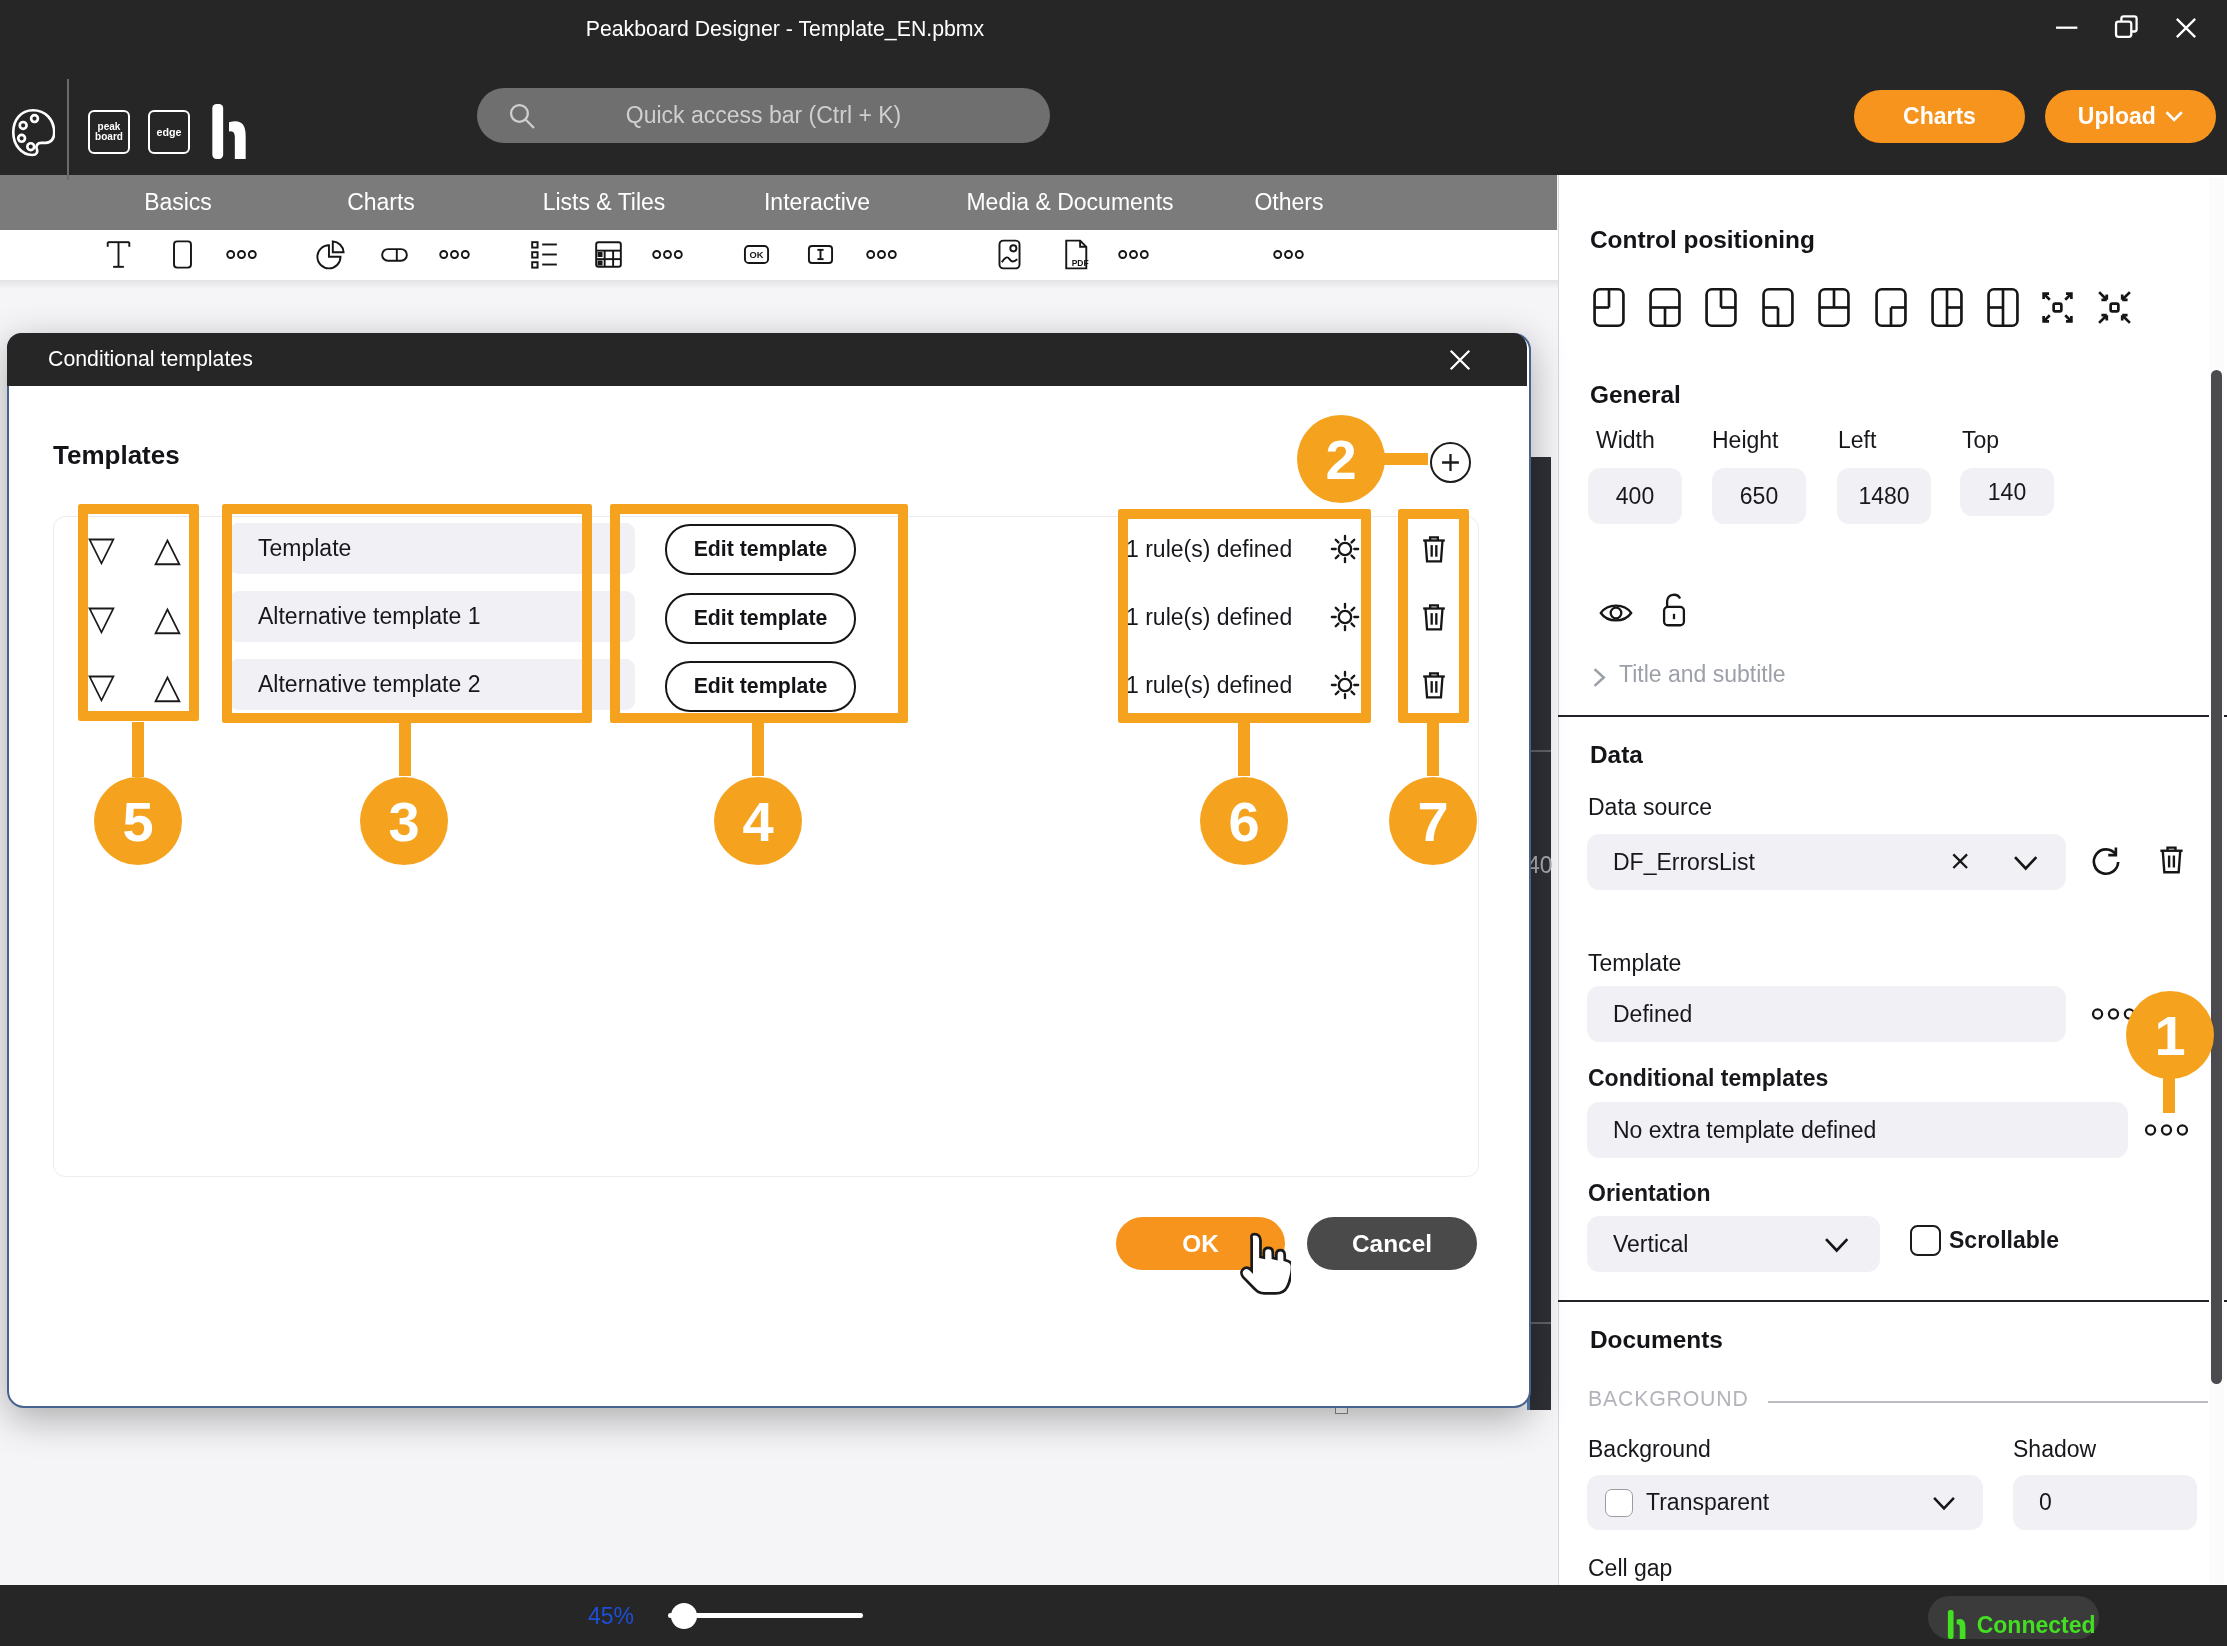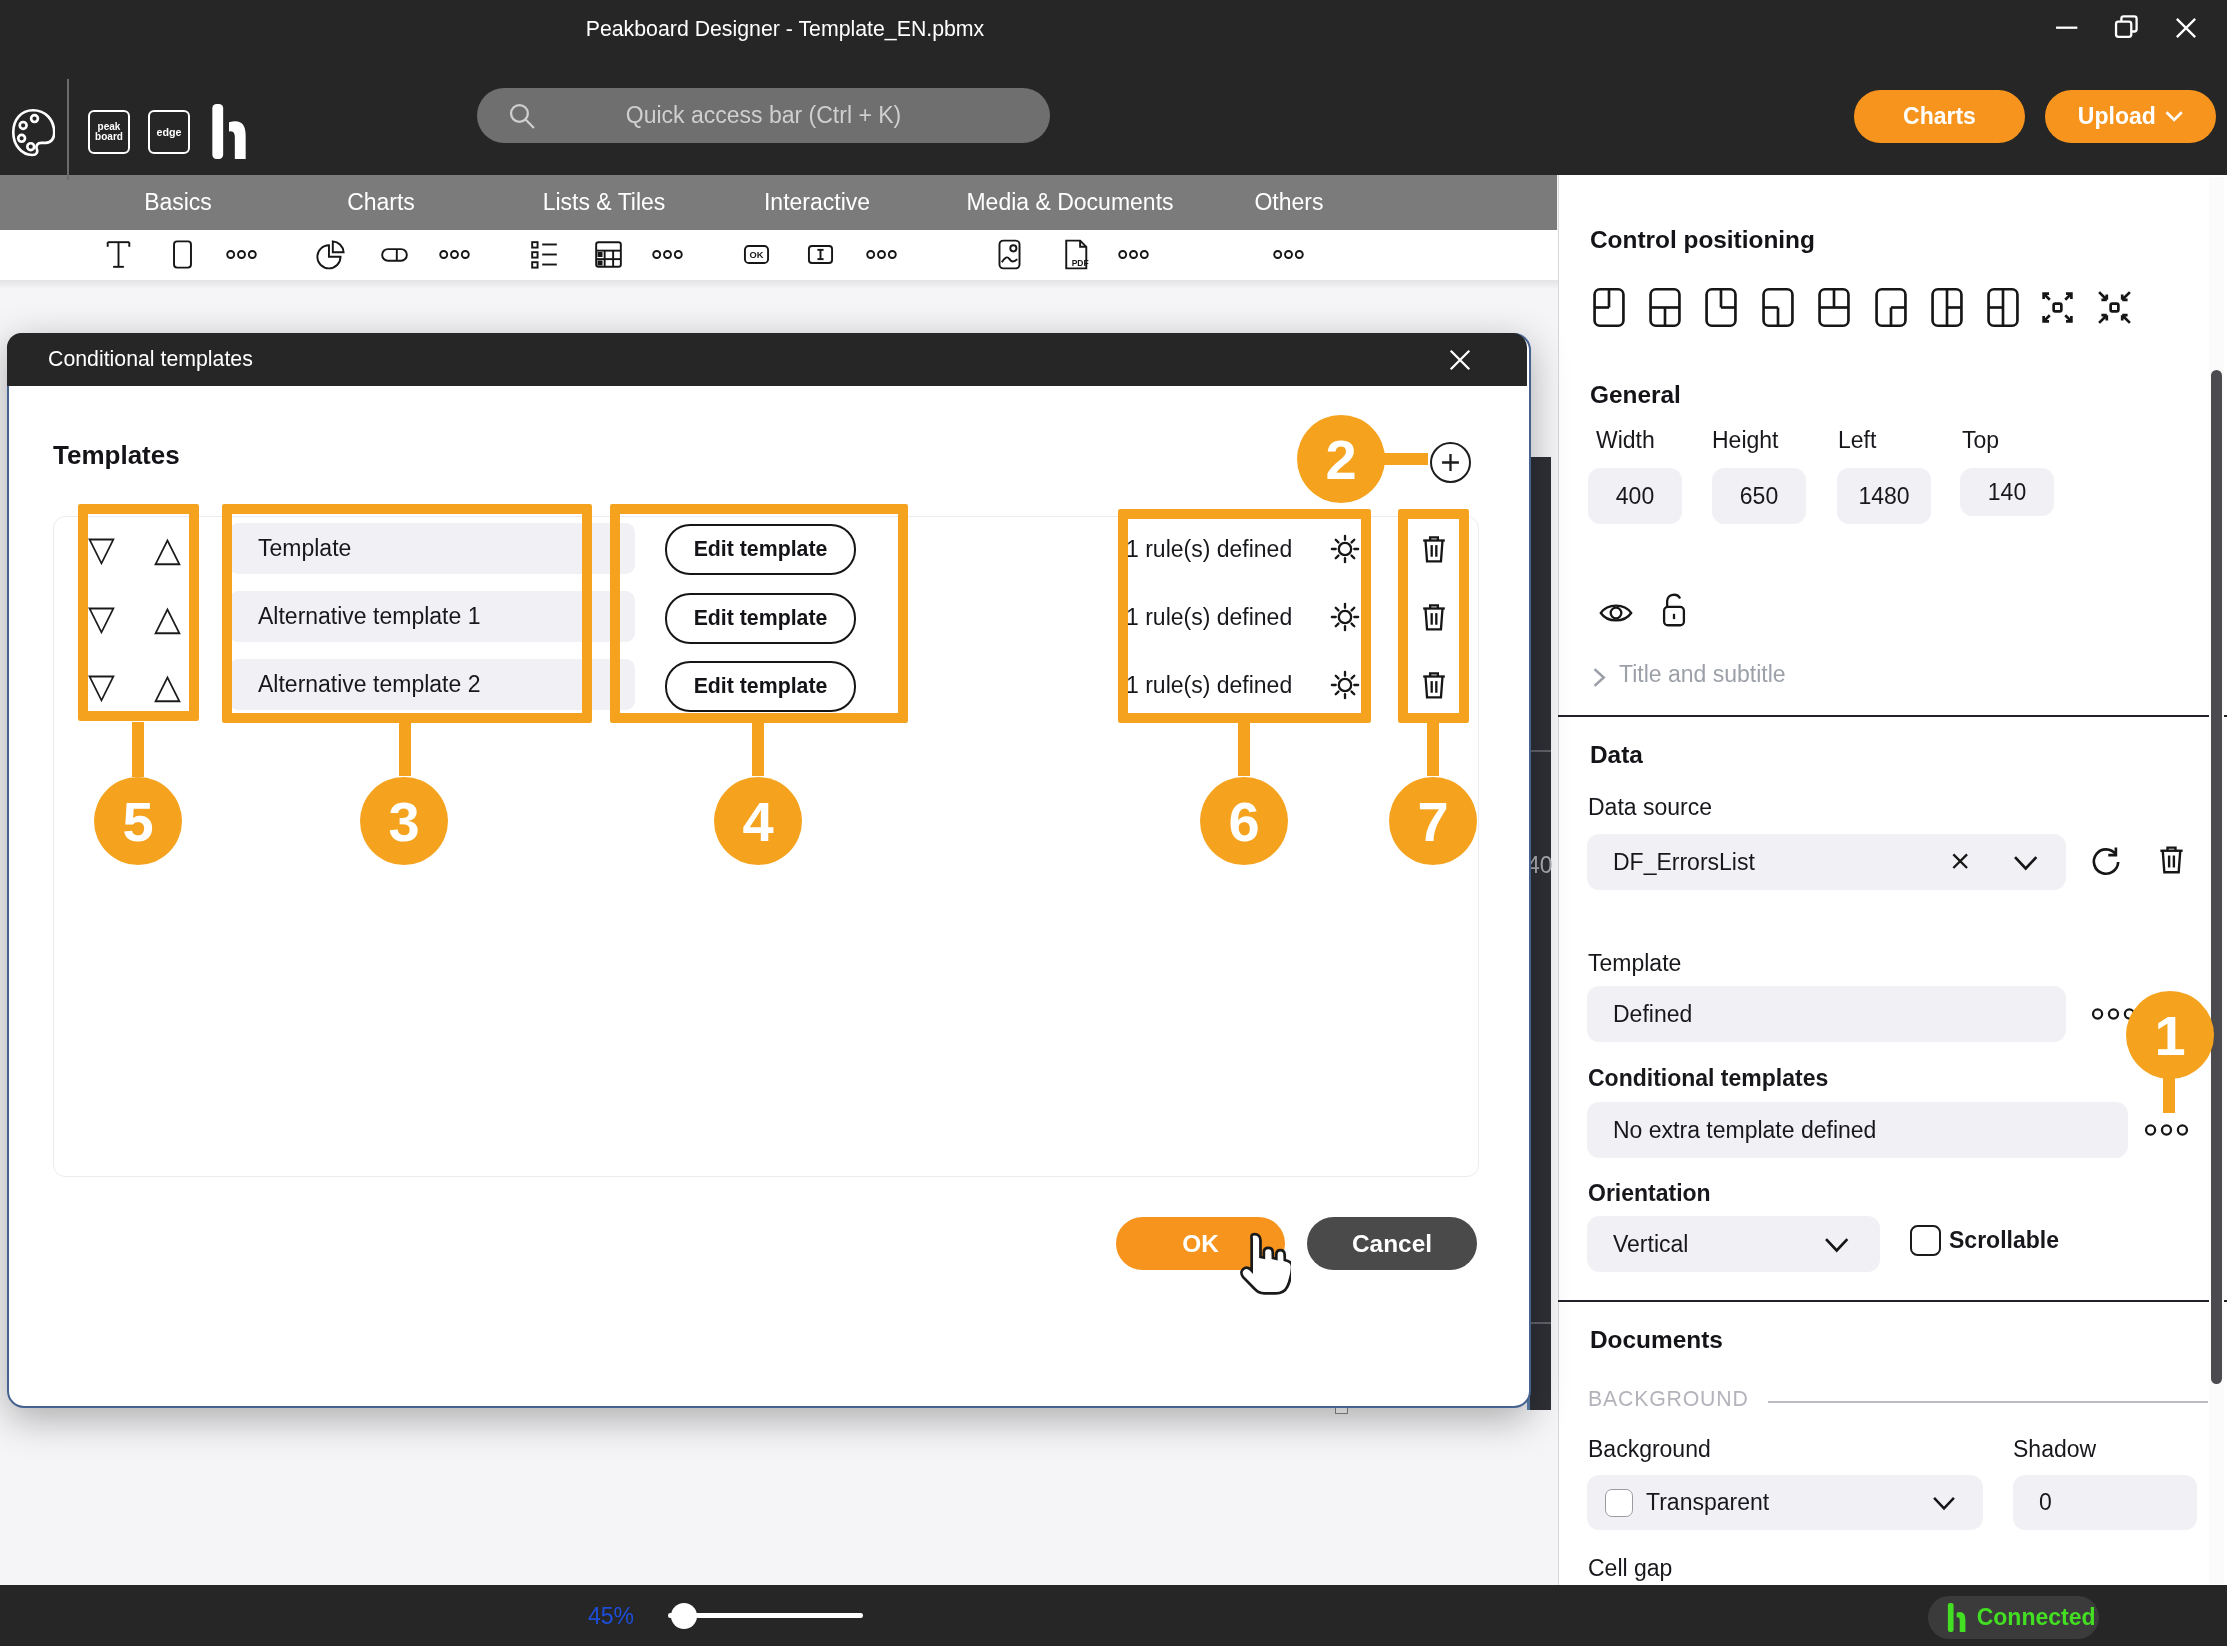--- a/index.html
+++ b/index.html
@@ -73,21 +73,21 @@
   .grpline{position:absolute;height:1.5px;background:#BCBCC3;z-index:4;}
   .checkbox{position:absolute;left:1910px;top:1225px;width:27.4px;height:27.4px;border:2.3px solid #1a1a1a;border-radius:7.6px;background:#fff;z-index:4;cursor:pointer;}
   .sbtrack{position:absolute;left:2209px;top:177px;width:15.2px;height:1407px;background:#FBFBFC;z-index:5;}
   .sbthumb{position:absolute;left:2211px;top:370px;width:11.4px;height:1014px;border-radius:6.1px;background:#4A4A4F;z-index:6;cursor:pointer;}
   
   .statusbar{position:absolute;left:0;top:1585px;width:2227px;height:61px;background:var(--header_bg);z-index:10;}
   .sbtext{position:absolute;color:#1d4ed8;font-size:23px;z-index:11;}
   .slider{position:absolute;left:668px;top:1613px;width:195px;height:4.6px;border-radius:2.3px;background:#fff;z-index:11;cursor:pointer;}
   .sknob{position:absolute;left:671px;top:1603px;width:26px;height:26px;border-radius:50%;background:#fff;z-index:12;cursor:pointer;}
   .connpill{position:absolute;left:1928px;top:1596px;width:171px;height:43px;border-radius:21.3px;background:#3B3B3B;z-index:11;
-            display:flex;align-items:center;}
+            display:flex;align-items:flex-end;}
   .conntext{color:var(--connected_green);font-weight:700;font-size:23px;margin-left:9.1px;}
 </style>
 </head>
 <body>
 
 <div id="app">
 
   <div class="workspace"></div>
   <div class="tgrad"></div>
   <div class="sliver">

